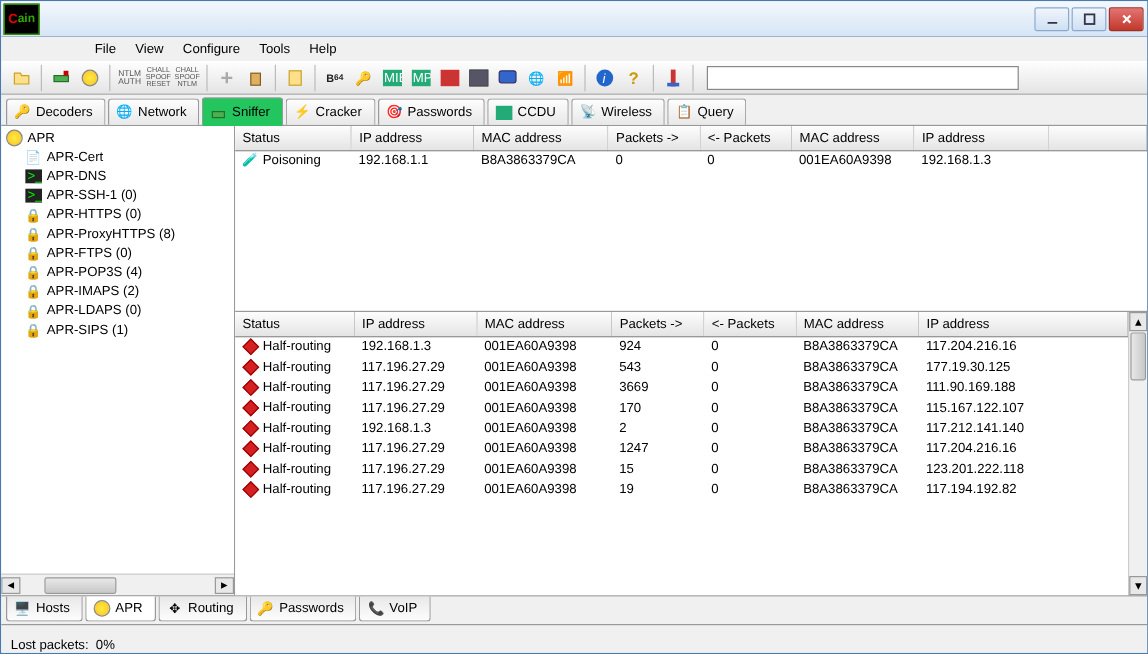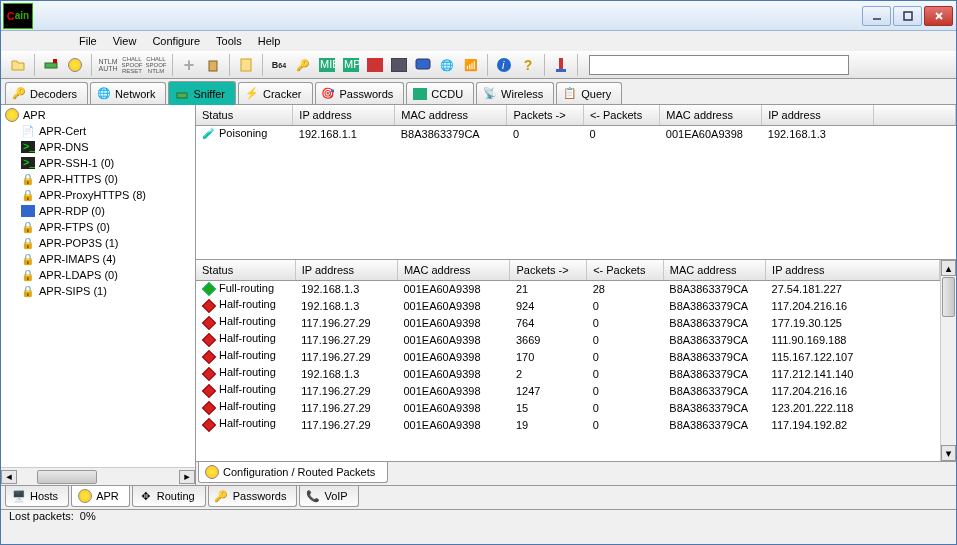--- a/index.html
+++ b/index.html
@@ -19,21 +19,21 @@
   
   
   .toolbar { height: 28px; background: linear-gradient(#fdfdfd,#e4e4e4); border-top: 1px solid #fff; border-bottom: 1px solid #999; display:flex; align-items:center; padding: 0 6px; gap:2px;}
   .tool-sep { width:1px; height:22px; background:#bbb; margin:0 3px;}
   .tool-btn { width:22px; height:22px; display:flex; align-items:center; justify-content:center; cursor:pointer;}
   .tool-input { flex: 0 0 260px; height:20px; border:1px solid #888; background:#fff; margin-left:6px;}
   
   
   .tabrow { height: 26px; background:#f0f0f0; border-bottom: 1px solid #999; display:flex; align-items:flex-end; padding: 0 4px; gap: 0;}
   .tab { height: 22px; padding: 0 10px 0 6px; background: linear-gradient(#fdfdfd,#e8e8e8); border:1px solid #999; border-bottom:none; border-radius:3px 3px 0 0; margin-right:2px; display:flex; align-items:center; gap:4px;}
-  .tab.active { background:#14b8a6; height:24px; position:relative; top:1px;}
+  .tab.active { background:#22c55e; height:24px; position:relative; top:1px;}
   .tab-icon{ width:14px; height:14px; display:inline-flex; align-items:center; justify-content:center; }
   
   
   .bottom-tabs { height:24px; background:#f0f0f0; border-top:1px solid #999; display:flex; align-items:flex-start; padding:0 4px;}
   .btab { height:21px; padding:0 10px 0 6px; background:linear-gradient(#e8e8e8,#fdfdfd); border:1px solid #999; border-top:none; border-radius:0 0 3px 3px; margin-right:2px; display:flex; align-items:center; gap:4px;}
   .btab.active{ background:#fff;}
   
   
   .main { flex:1; display:flex; min-height:0;}
   
@@ -61,21 +61,21 @@
   .row-icon{ width:14px; height:14px; vertical-align:middle; display:inline-flex; align-items:center; justify-content:center; margin-right:3px;}
   
   
   .vscroll{ width:16px; background:#f0f0f0; border-left:1px solid #ccc; display:flex; flex-direction:column;}
   .vscroll .arrow{height:16px; border:1px solid #999; background:#e8e8e8; display:flex;align-items:center;justify-content:center;}
   .vscroll .thumb{flex:0 0 40px; background:linear-gradient(90deg,#e8e8e8,#c8c8c8); border:1px solid #999; border-radius:2px; margin:1px;}
   .vscroll .track{flex:1;}
   .lower-wrap{flex:1; display:flex; min-height:0;}
   
   
-  .statusbar{ height:35px; background:#f0f0f0; border-top:1px solid #999; display:flex; align-items:flex-start; padding:0 8px; gap:6px;}
+  .statusbar{ height:24px; background:#f0f0f0; border-top:1px solid #999; display:flex; align-items:flex-end; padding:0 8px; gap:6px;}
   
   
   .ic-nuke{ width:14px; height:14px; border-radius:50%; background:radial-gradient(#ffeb3b,#fbc02d); border:1px solid #888; position:relative;}
   .ic-lock{ color:#caa400; font-size:11px;}
   .arrow-diamond{ width:10px; height:10px; transform:rotate(45deg); display:inline-block;}
   .ad-green{ background:#1fa31f; border:1px solid #0b6; }
   .ad-red{ background:#d42020; border:1px solid #900; }
 </style>
 </head>
 <body>
@@ -276,43 +276,35 @@
             <span>APR-HTTPS (0)</span>
           </div>
           <div class="tree-node child">
             <span class="tree-icon">
               <span class="ic-lock">🔒</span>
             </span>
             <span>APR-ProxyHTTPS (8)</span>
           </div>
           <div class="tree-node child">
             <span class="tree-icon">
-              <svg width="14" height="12">
-                <rect width="14" height="12" fill="#36c"></rect>
-              </svg>
-            </span>
-            <span>APR-RDP (0)</span>
-          </div>
-          <div class="tree-node child">
-            <span class="tree-icon">
               <span class="ic-lock">🔒</span>
             </span>
             <span>APR-FTPS (0)</span>
           </div>
           <div class="tree-node child">
             <span class="tree-icon">
               <span class="ic-lock">🔒</span>
             </span>
-            <span>APR-POP3S (1)</span>
-          </div>
-          <div class="tree-node child">
-            <span class="tree-icon">
-              <span class="ic-lock">🔒</span>
-            </span>
-            <span>APR-IMAPS (4)</span>
+            <span>APR-POP3S (4)</span>
+          </div>
+          <div class="tree-node child">
+            <span class="tree-icon">
+              <span class="ic-lock">🔒</span>
+            </span>
+            <span>APR-IMAPS (2)</span>
           </div>
           <div class="tree-node child">
             <span class="tree-icon">
               <span class="ic-lock">🔒</span>
             </span>
             <span>APR-LDAPS (0)</span>
           </div>
           <div class="tree-node child">
             <span class="tree-icon">
               <span class="ic-lock">🔒</span>
@@ -368,47 +360,36 @@
                 <th style="width: 110px;">MAC address</th>
                 <th style="width: 75px;">Packets -&gt;</th>
                 <th style="width: 75px;">&lt;- Packets</th>
                 <th style="width: 100px;">MAC address</th>
                 <th style="width: 170px;">IP address</th>
               </tr>
             </thead>
             <tbody id="lower-body">
               <tr>
                 <td><span class="row-icon">
-                    <span class="arrow-diamond ad-green"></span>
-                  </span>Full-routing</td>
+                    <span class="arrow-diamond ad-red"></span>
+                  </span>Half-routing</td>
                 <td>192.168.1.3</td>
                 <td>001EA60A9398</td>
-                <td>21</td>
-                <td>28</td>
-                <td>B8A3863379CA</td>
-                <td>27.54.181.227</td>
-              </tr>
-              <tr>
-                <td><span class="row-icon">
-                    <span class="arrow-diamond ad-red"></span>
-                  </span>Half-routing</td>
-                <td>192.168.1.3</td>
-                <td>001EA60A9398</td>
                 <td>924</td>
                 <td>0</td>
                 <td>B8A3863379CA</td>
                 <td>117.204.216.16</td>
               </tr>
               <tr>
                 <td><span class="row-icon">
                     <span class="arrow-diamond ad-red"></span>
                   </span>Half-routing</td>
                 <td>117.196.27.29</td>
                 <td>001EA60A9398</td>
-                <td>764</td>
+                <td>543</td>
                 <td>0</td>
                 <td>B8A3863379CA</td>
                 <td>177.19.30.125</td>
               </tr>
               <tr>
                 <td><span class="row-icon">
                     <span class="arrow-diamond ad-red"></span>
                   </span>Half-routing</td>
                 <td>117.196.27.29</td>
                 <td>001EA60A9398</td>
@@ -475,28 +456,20 @@
             </tbody>
           </table>
       </div>
       <div class="vscroll">
         <div class="arrow">▴</div>
         <div class="thumb"></div>
         <div class="track"></div>
         <div class="arrow">▾</div>
       </div>
     </div>
-    <div class="pane-tab-strip">
-      <div class="pane-tab">
-          <span class="tab-icon">
-            <span class="ic-nuke"></span>
-          </span>
-          <span>Configuration / Routed Packets</span>
-        </div>
-    </div>
   </div>
 </div>
 
 <div class="bottom-tabs">
   <div class="btab">
       <span class="tab-icon">🖥️</span>
       <span>Hosts</span>
     </div>
   <div class="btab active">
       <span class="tab-icon">

